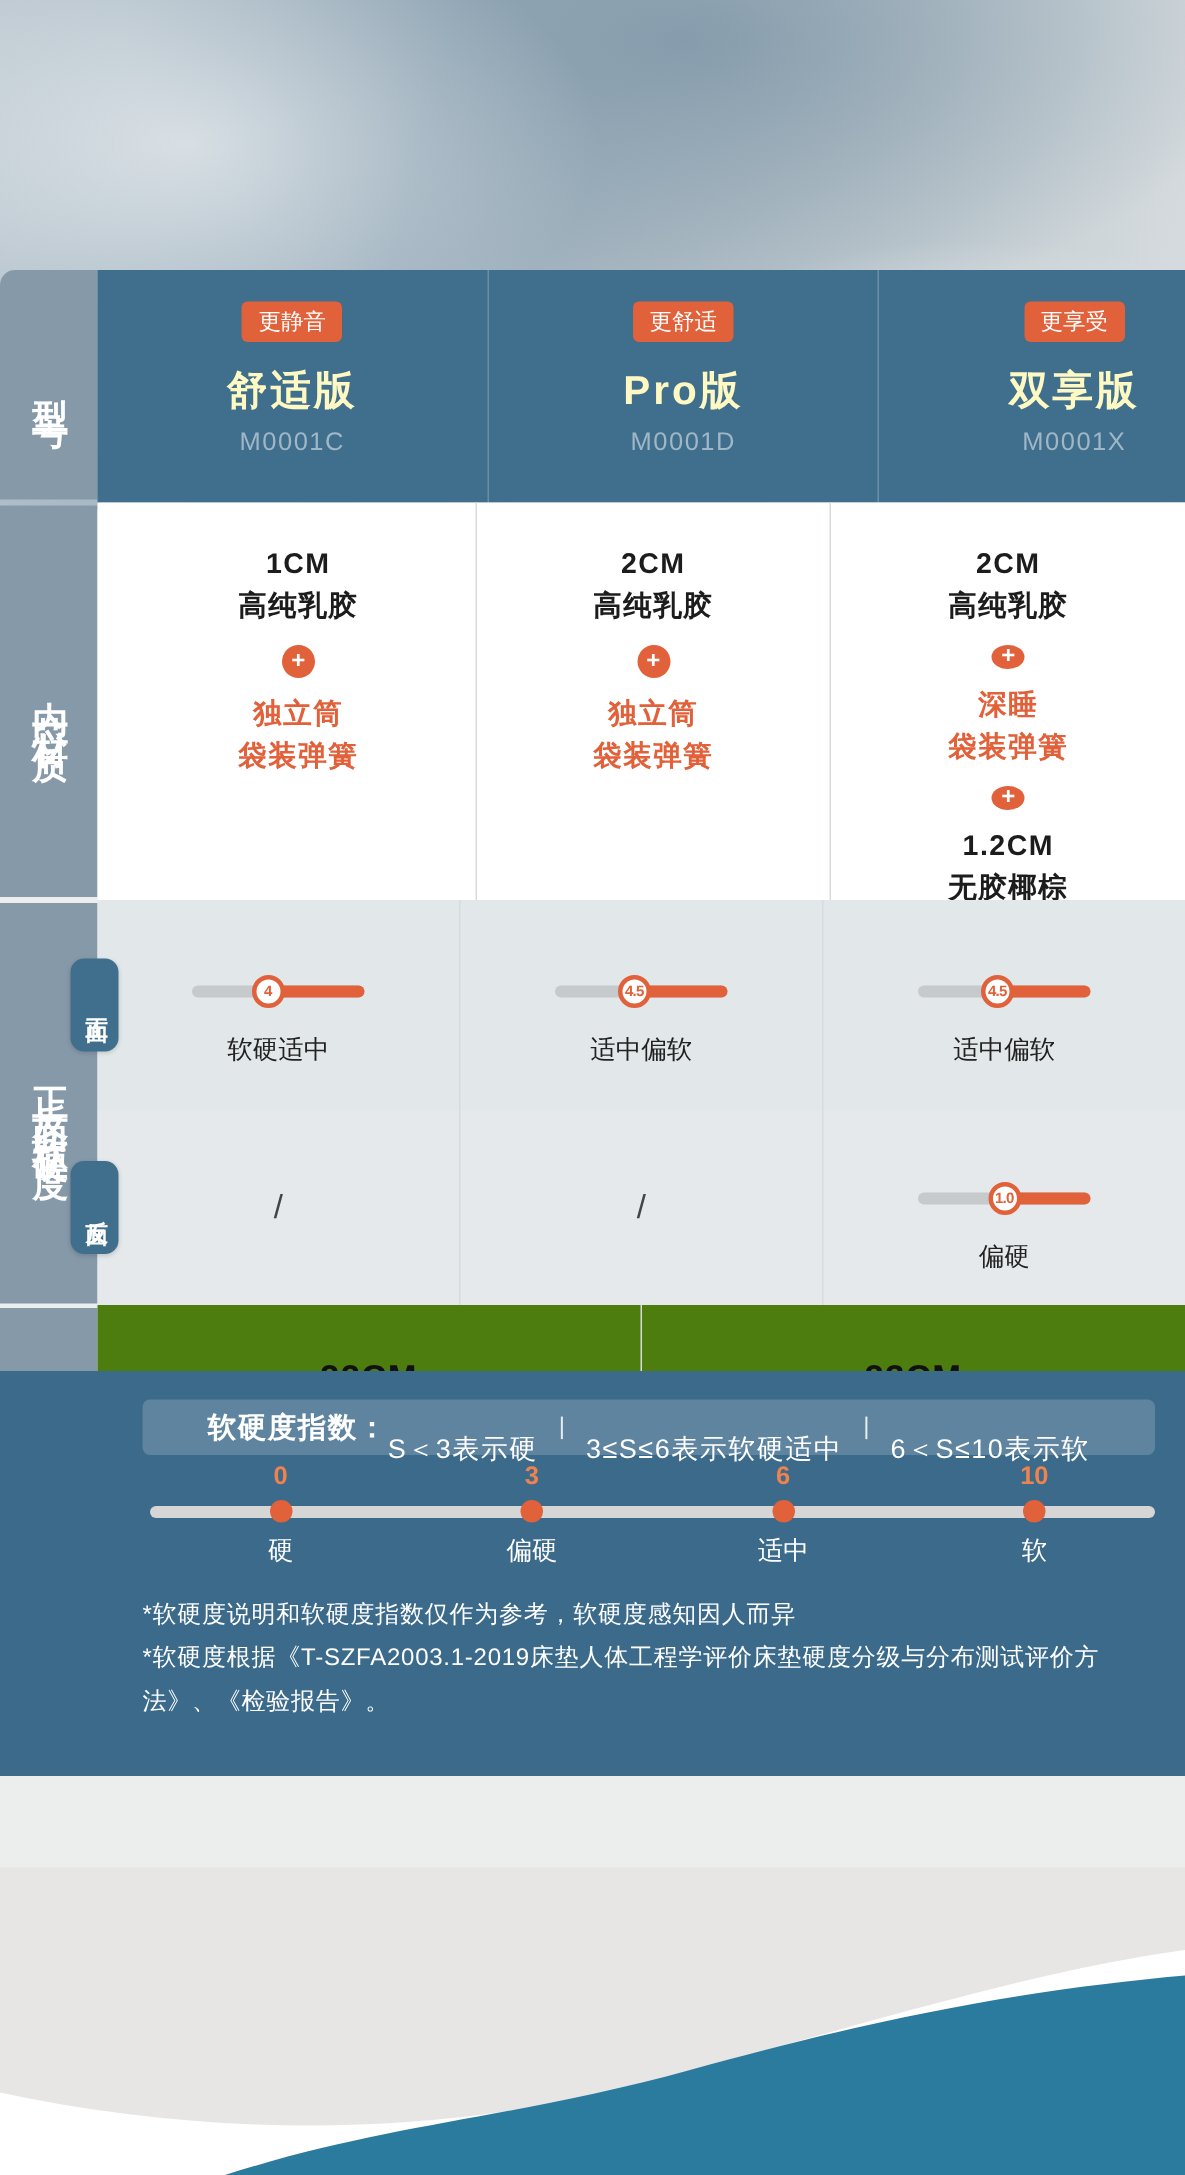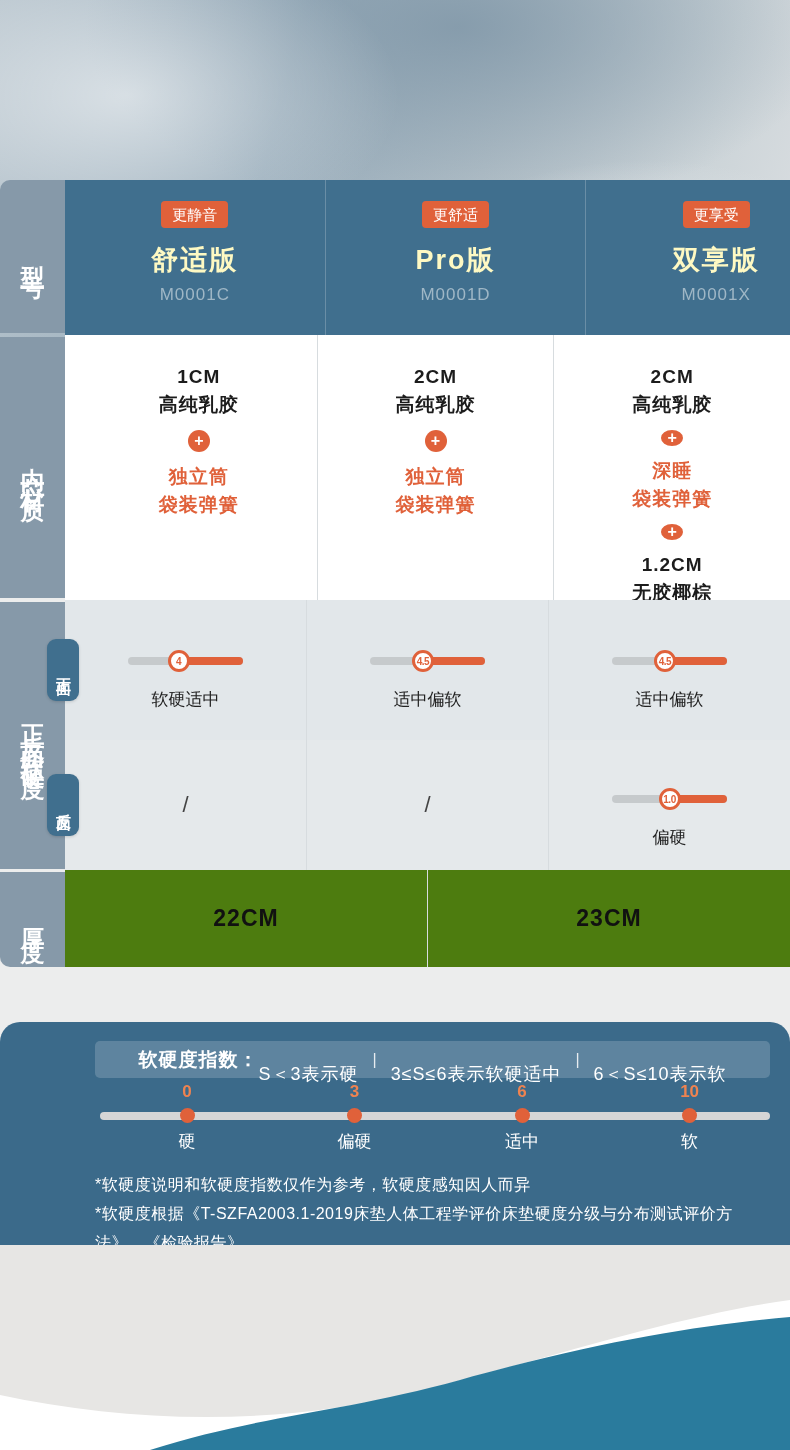--- a/index.html
+++ b/index.html
@@ -80,21 +80,21 @@
     background:#fff; border:3px solid var(--accent-orange,#e0613a);
     color:var(--accent-orange,#e0613a); font-size:10px; font-weight:700; letter-spacing:-0.5px;
     display:flex; align-items:center; justify-content:center;
   }
   .slabel { margin-top:16px; font-size:17px; color:#222; }
   .empty-cell { justify-content:center; font-size:22px; color:#444; }
   .thick-cell { justify-content:center; }
   .thick-value { font-size:23px; font-weight:700; color:#111; letter-spacing:1px; }
 
   
-  .panel { position:absolute; left:0; top:1022px; width:790px; height:270px; background:var(--panel-teal,#3b6a8a);border-radius:20px; }
+  .panel { position:absolute; left:0; top:914px; width:790px; height:270px; background:var(--panel-teal,#3b6a8a); }
   .pill {
     position:absolute; left:95px; top:19px; width:675px; height:37px;
     background:rgba(255,255,255,0.18); border-radius:5px; color:#fff;
     display:flex; align-items:center; justify-content:center; white-space:nowrap;
   }
   .pill-title { font-size:19px; font-weight:700; letter-spacing:1px; }
   .pill-seg { font-size:18px; letter-spacing:1px;margin-top:28px; }
   .pill-sep { margin:0 14px; opacity:0.85; font-size:16px; }
 
   .scale { position:absolute; left:100px; top:60px; width:670px; height:80px; }

